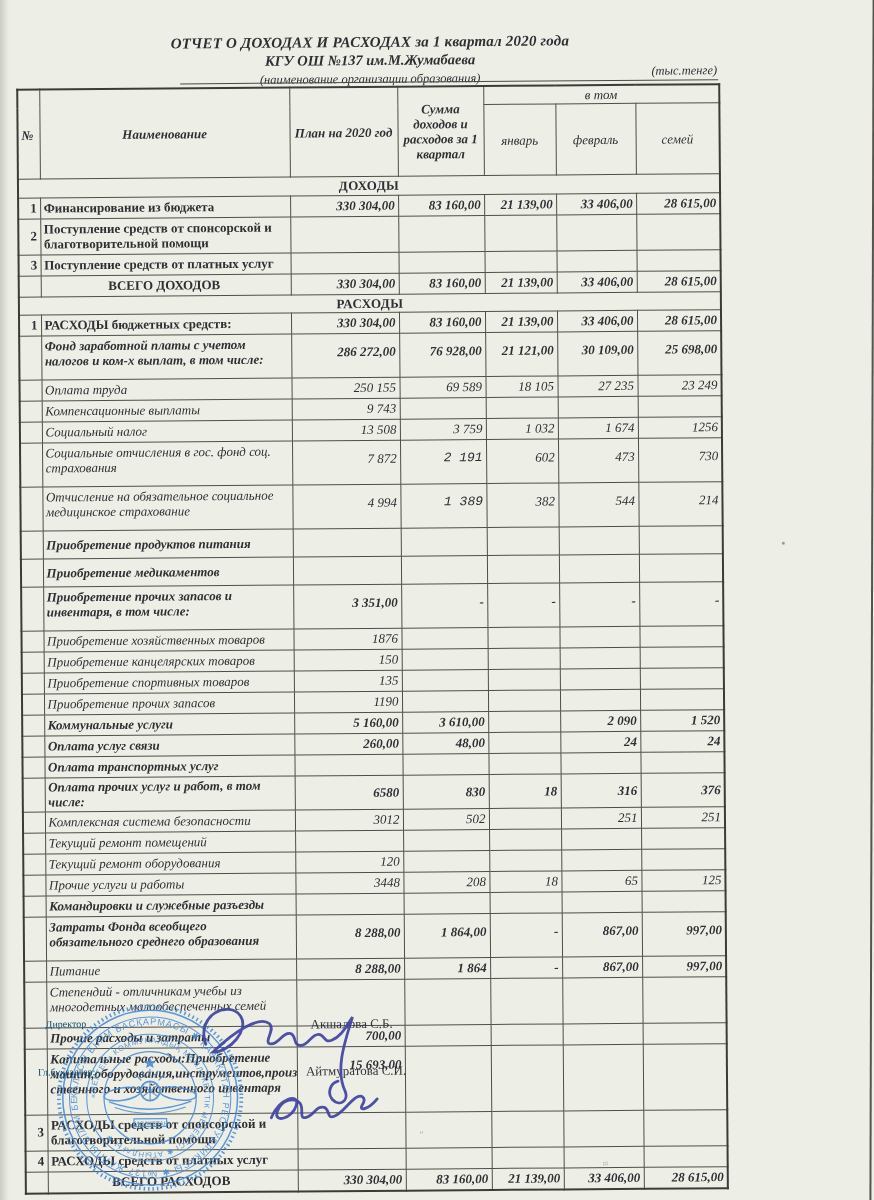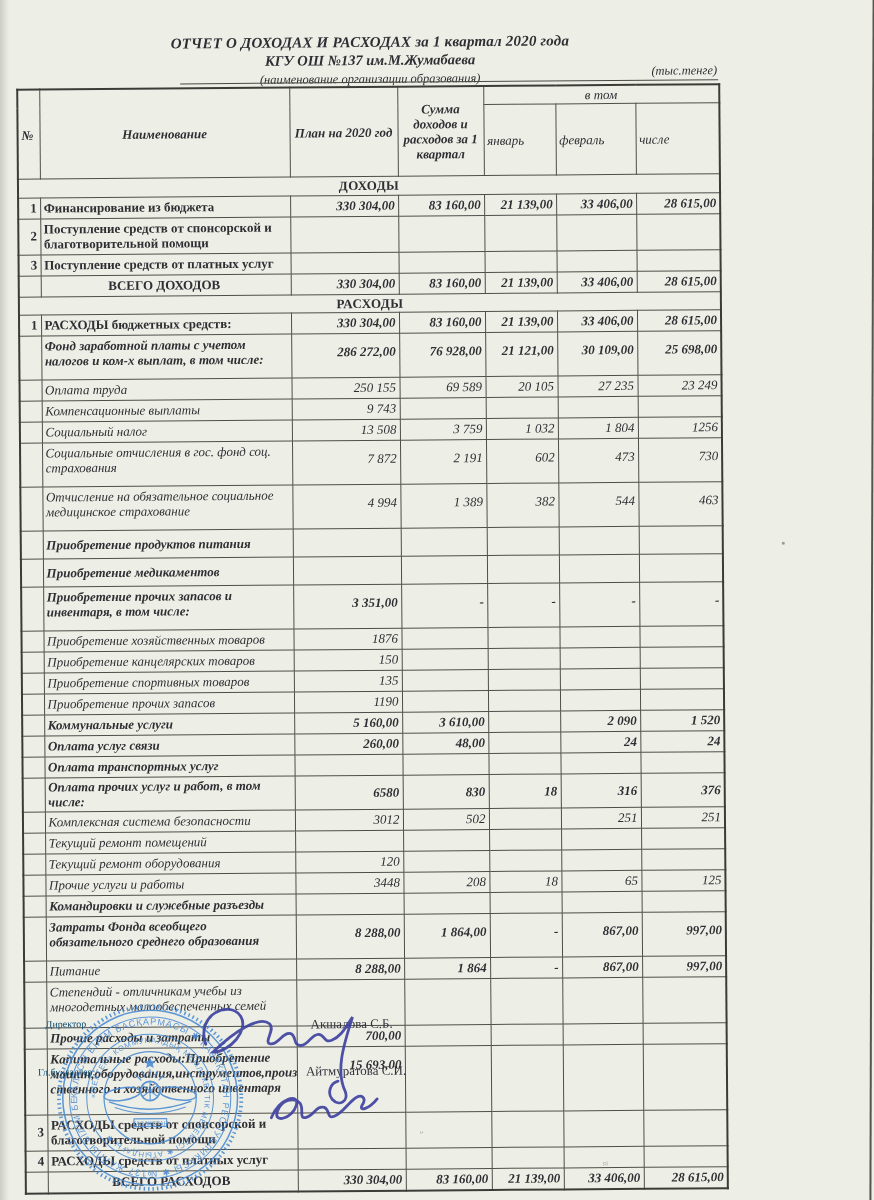--- a/index.html
+++ b/index.html
@@ -29,42 +29,42 @@
     border:1px solid #504e49;
     font-size:13px;line-height:1.18;
     padding:1px 3px;vertical-align:middle;
     overflow:hidden;
   }
   table.report{border:2px solid #3d3b37;}
   th{font-weight:normal;}
   .th-num{vertical-align:bottom;text-align:left;font-weight:bold;font-style:italic;padding-left:2px;font-size:13px;}
   .th-main{font-weight:bold;font-style:italic;text-align:center;}
   .th-group{font-style:italic;text-align:center;height:15px;font-size:12.5px;}
-  .th-month{font-style:italic;text-align:left;height:68px;}
+  .th-month{font-style:italic;text-align:center;height:68px;}
   .sec-row td{text-align:center;font-weight:bold;height:15px;font-size:13.5px;letter-spacing:.4px;padding:0;}
   .c-num{text-align:right;padding-right:3px;font-weight:bold;}
   .c-name{padding-left:4px;}
   .c-val{text-align:right;padding-right:5px;font-style:italic;}
   .c-plan{padding-right:7px;}
   tr.st-b .c-name{font-weight:bold;}
   tr.st-b .c-val{font-weight:bold;}
   tr.st-bi .c-name{font-weight:bold;font-style:italic;}
   tr.st-bi .c-val{font-weight:bold;}
   tr.st-i .c-name{font-style:italic;}
   tr.st-total .c-name{font-weight:bold;text-align:center;padding-left:0;}
   tr.st-total .c-val{font-weight:bold;}
   tr.vbold .c-val{font-weight:bold;}
   tr.lines-1 td{height:18px;}
   tr.lines-2 td{height:32px;}
   tr.lines-3 td{height:42px;}
   tr.lines-4 td{height:54px;}
   tr.tall td{height:25px;}
   tr.lines-2 .c-name,tr.lines-3 .c-name,tr.lines-4 .c-name{vertical-align:top;padding-top:2px;}
   tr.vtop .c-val{vertical-align:top;padding-top:10px;}
-  td.low{vertical-align:bottom;padding-bottom:3px;}
+  td.low{vertical-align:bottom;padding-bottom:3px;font-family:Liberation Mono, monospace;}
 
   .sig-label{position:absolute;font-size:10px;color:#0c4a6e;z-index:3;}
   .sig-name{position:absolute;font-size:13px;color:#33323a;z-index:3;}
   #lbl-director{left:38px;top:1016px;}
   #lbl-accountant{left:30px;top:1064px;}
   #name-director{left:303px;top:1016px;}
   #name-accountant{left:298px;top:1063px;}
 
   .stamp-wrap{position:absolute;left:46px;top:1000px;width:192px;height:192px;z-index:2;opacity:.88;}
   .sig-overlay{position:absolute;left:20px;top:985px;width:420px;height:220px;z-index:4;}
@@ -101,21 +101,21 @@
       <tr>
         <th rowspan="2" class="th-num">№</th>
         <th rowspan="2" class="th-main">Наименование</th>
         <th rowspan="2" class="th-main">План на 2020 год</th>
         <th rowspan="2" class="th-main">Сумма доходов и расходов за 1 квартал</th>
         <th colspan="3" class="th-group">в том</th>
       </tr>
       <tr>
         <th class="th-month">январь</th>
         <th class="th-month">февраль</th>
-        <th class="th-month">числе</th>
+        <th class="th-month">семей</th>
       </tr>
     </thead>
     <tbody id="tbody">
         <tr class="sec-row">
           <td colspan="7">ДОХОДЫ</td>
         </tr>
         <tr class="st-b lines-1">
           <td class="c-num">1</td>
           <td class="c-name">Финансирование из бюджета</td>
           <td class="c-val c-plan">330 304,00</td>
@@ -170,59 +170,59 @@
           <td class="c-val">76 928,00</td>
           <td class="c-val">21 121,00</td>
           <td class="c-val">30 109,00</td>
           <td class="c-val">25 698,00</td>
         </tr>
         <tr class="st-i lines-1">
           <td class="c-num"></td>
           <td class="c-name">Оплата труда</td>
           <td class="c-val c-plan">250 155</td>
           <td class="c-val">69 589</td>
-          <td class="c-val">20 105</td>
+          <td class="c-val">18 105</td>
           <td class="c-val">27 235</td>
           <td class="c-val">23 249</td>
         </tr>
         <tr class="st-i lines-1">
           <td class="c-num"></td>
           <td class="c-name">Компенсационные выплаты</td>
           <td class="c-val c-plan">9 743</td>
           <td class="c-val"></td>
           <td class="c-val"></td>
           <td class="c-val"></td>
           <td class="c-val"></td>
         </tr>
         <tr class="st-i lines-1">
           <td class="c-num"></td>
           <td class="c-name">Социальный налог</td>
           <td class="c-val c-plan">13 508</td>
           <td class="c-val">3 759</td>
           <td class="c-val">1 032</td>
-          <td class="c-val">1 804</td>
+          <td class="c-val">1 674</td>
           <td class="c-val">1256</td>
         </tr>
         <tr class="st-i lines-2 vtop">
           <td class="c-num"></td>
           <td class="c-name">Социальные отчисления в гос. фонд соц. страхования</td>
           <td class="c-val c-plan">7 872</td>
           <td class="c-val low">2 191</td>
           <td class="c-val">602</td>
           <td class="c-val">473</td>
           <td class="c-val">730</td>
         </tr>
         <tr class="st-i lines-2 vtop">
           <td class="c-num"></td>
           <td class="c-name">Отчисление на обязательное социальное медицинское страхование</td>
           <td class="c-val c-plan">4 994</td>
           <td class="c-val low">1 389</td>
           <td class="c-val">382</td>
           <td class="c-val">544</td>
-          <td class="c-val">463</td>
+          <td class="c-val">214</td>
         </tr>
         <tr class="st-bi lines-1 tall">
           <td class="c-num"></td>
           <td class="c-name">Приобретение продуктов питания</td>
           <td class="c-val c-plan"></td>
           <td class="c-val"></td>
           <td class="c-val"></td>
           <td class="c-val"></td>
           <td class="c-val"></td>
         </tr>

